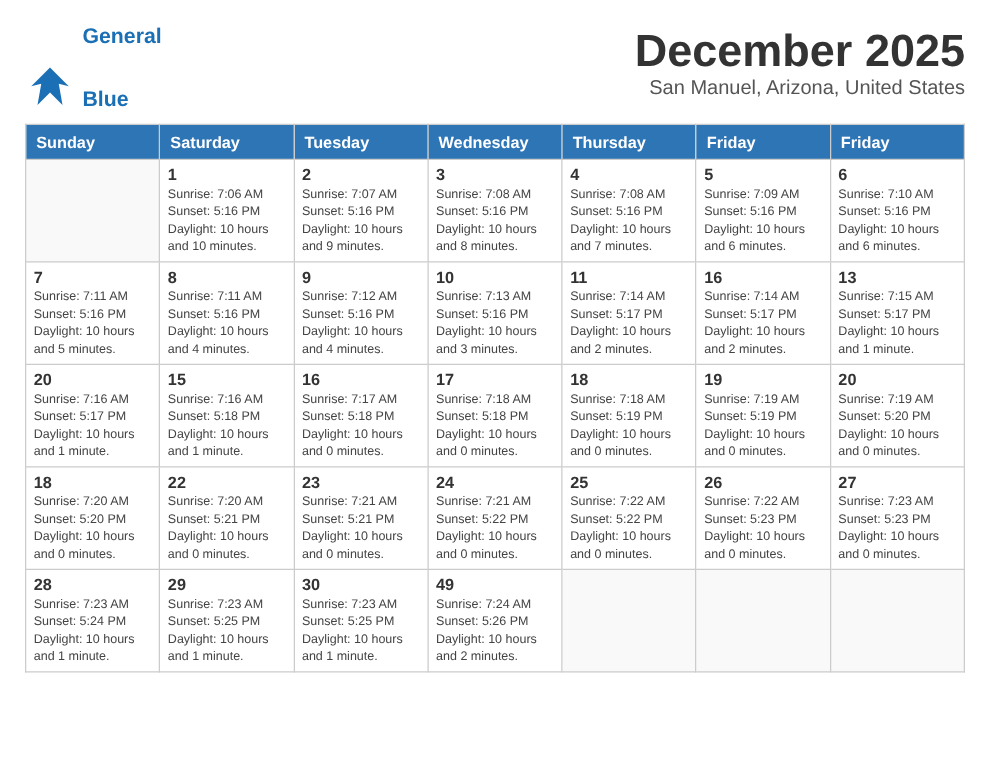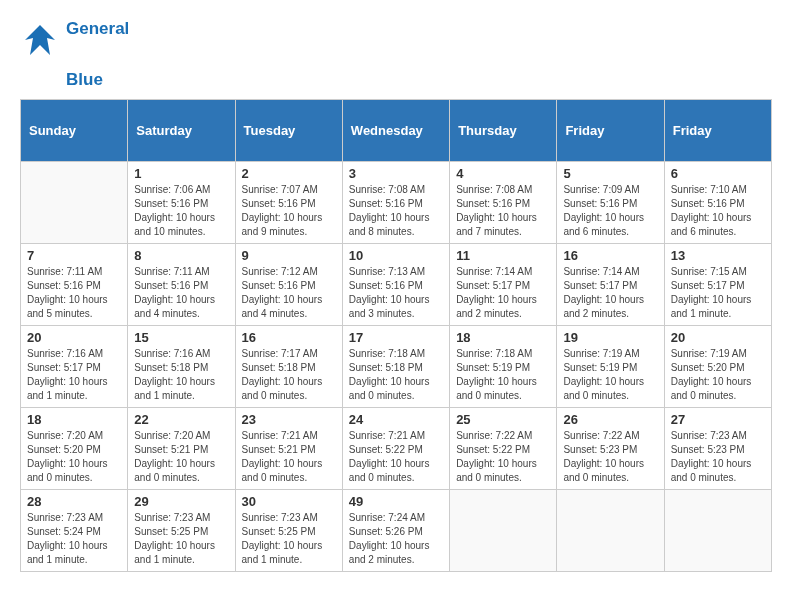--- a/index.html
+++ b/index.html
@@ -30,21 +30,21 @@
     }
     .calendar {
       width: 100%;
       border-collapse: collapse;
       border: 1px solid #ccc;
     }
     .calendar th {
       background-color: #2e75b6;
       color: white;
       text-align: left;
-      padding: 23px 8px;
+      padding: 6px 8px;
       font-size: 13px;
       border: 1px solid #ccc;
     }
     .calendar td {
       border: 1px solid #ccc;
       vertical-align: top;
       padding: 4px 6px;
       width: calc(100% / 7);
       min-height: 80px;
     }
@@ -58,21 +58,21 @@
     .day-info {
       font-size: 10px;
       color: #444;
       line-height: 1.4;
     }
     .empty-cell {
       background: #f9f9f9;
     }
     .logo-wrapper {
       display: flex;
-      align-items: flex-start;
+      align-items: flex-end;
     }
     .logo-text {
       display: flex;
       flex-direction: column;
       line-height: 1.1;
     }
     .logo-line1 {
       font-size: 17px;
       font-weight: bold;
       color: #333;
@@ -95,20 +95,24 @@
 
     <svg width="40" height="40" viewBox="0 0 40 40" style="margin-right:6px;">
       <polygon points="20,5 35,20 27,18 30,35 20,25 10,35 13,18 5,20" fill="#1a6fb5"></polygon>
     </svg>
     <div class="logo-text">
       <span class="logo-line1">
         <span>General</span>
       </span>
       <span class="logo-line2">Blue</span>
     </div>
+  </div>
+  <div class="title-section">
+    <div class="month-title">December 2025</div>
+    <div class="location">San Manuel, Arizona, United States</div>
   </div>
 </div>
 
 <table class="calendar">
   <thead>
     <tr>
       <th>Sunday</th>
       <th>Saturday</th>
       <th>Tuesday</th>
       <th>Wednesday</th>

